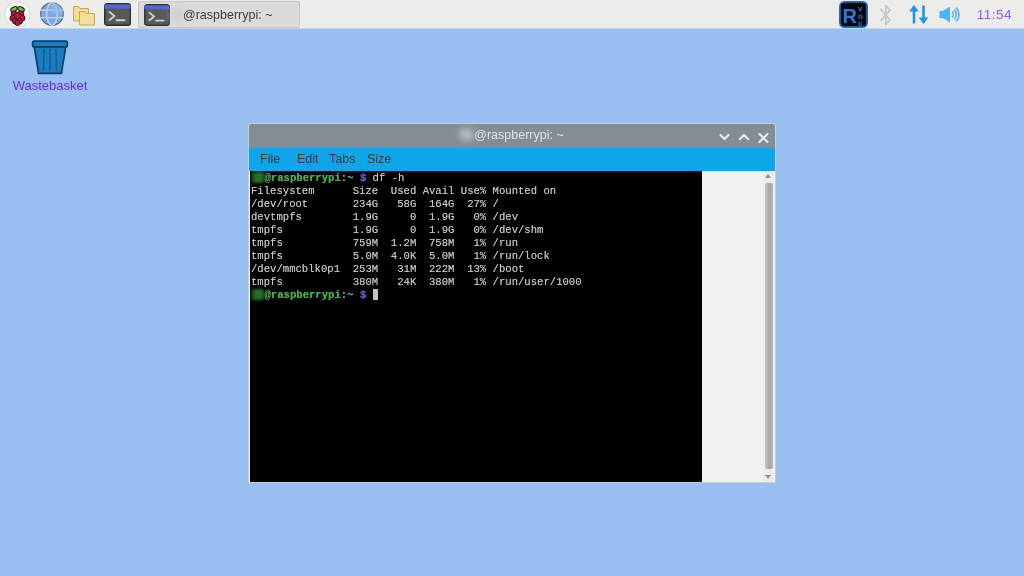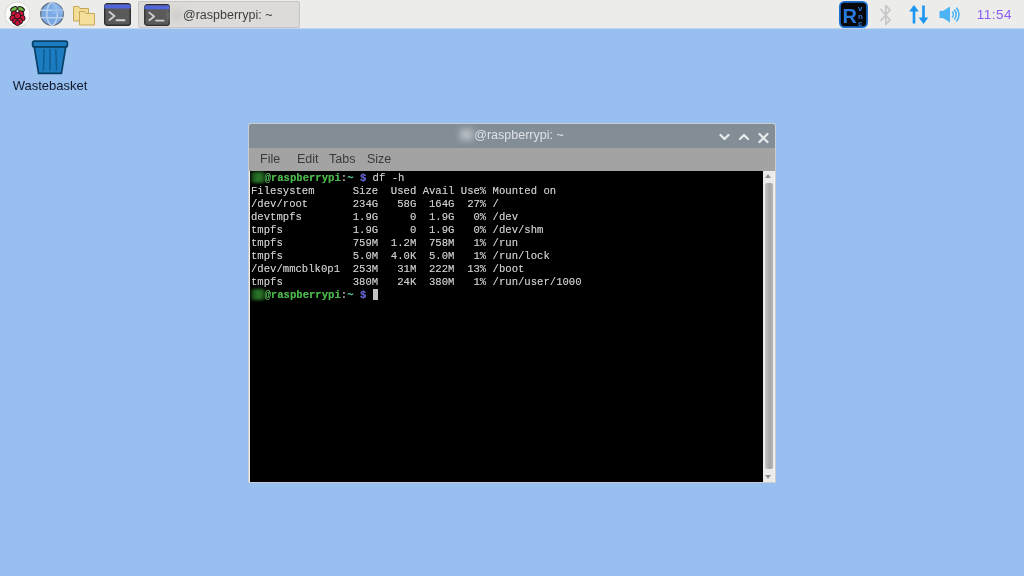--- a/index.html
+++ b/index.html
@@ -9,32 +9,32 @@
 
 .taskbar { position:absolute; left:0; top:0; width:1024px; height:29px; background:#ececea; border-bottom:1px solid #c3d4ee; }
 .taskbar svg { position:absolute; }
 .taskbtn { position:absolute; left:138px; top:1px; width:162px; height:27px; background:#dcdbd9; border:1px solid #c6c5c3; border-radius:2px; }
 .taskbtn .ttext { position:absolute; left:44px; top:6px; font-size:12.5px; color:#3e3e3e; white-space:nowrap; }
 .tblur { position:absolute; left:32px; top:7px; width:12px; height:12px; background:#cfcecb; filter:blur(3px); border-radius:3px; }
 .clock { position:absolute; right:12px; top:7px; font-size:13.5px; color:#8b5cf6; letter-spacing:0.5px; }
 
 
 .wb { position:absolute; left:0; top:40px; width:100px; text-align:center; }
-.wb .lbl { margin-top:-1px; color:#0f172a; font-size:13px; }
+.wb .lbl { margin-top:-1px; color:#6d28d9; font-size:13px; }
 
 
 .window { position:absolute; left:248px; top:123px; width:528px; height:360px; background:#f1f1f0; border:1px solid #c9cdd2; border-radius:3px 3px 0 0; }
 .titlebar { position:absolute; left:0; top:0; right:0; height:24px; background:#838d96; border-radius:2px 2px 0 0; }
 .title { position:absolute; left:0; right:0; top:4px; text-align:center; color:#dde1e4; font-size:12.5px; }
 .title .blur { display:inline-block; width:13px; height:11px; background:#b9bfc4; filter:blur(3px); border-radius:2px; vertical-align:-1px; margin-right:1px; }
 .wbtns { position:absolute; right:6px; top:0; height:24px; }
-.menubar { position:absolute; left:0; top:24px; right:0; height:23px; background:#a3a3a3; }
+.menubar { position:absolute; left:0; top:24px; right:0; height:23px; background:#0ea5e9; }
 .menubar span { position:absolute; top:4px; font-size:12.5px; color:#3a3a3a; }
 
-.term { position:absolute; left:1px; top:47px; width:514px; height:311px; background:#000; overflow:hidden; }
+.term { position:absolute; left:1px; top:47px; width:452px; height:311px; background:#000; overflow:hidden; }
 .term pre { font-family:"Liberation Mono",monospace; font-size:10.6px; line-height:13.05px; color:#cccccc; padding:1px 0 0 1px; text-shadow:0 0 0.6px rgba(200,200,200,0.55); letter-spacing:0; }
 .g { color:#3fba3f; font-weight:bold; }
 .gc { color:#9a9a9a; font-weight:bold; }
 .tw { color:#3cc184; font-weight:bold; }
 .dl { color:#5a5ad8; font-weight:bold; }
 .cur { display:inline-block; width:5.8px; height:11px; background:#c2c2c2; vertical-align:-2px; }
 .ublur { display:inline-block; width:13.5px; height:11px; background:linear-gradient(90deg,#133f13,#2c7a2c,#1c501c); filter:blur(1.5px); border-radius:2px; vertical-align:-2px; }
 
 
 .sbar { position:absolute; right:1px; top:47px; width:11px; height:311px; background:#ebebe9; }

